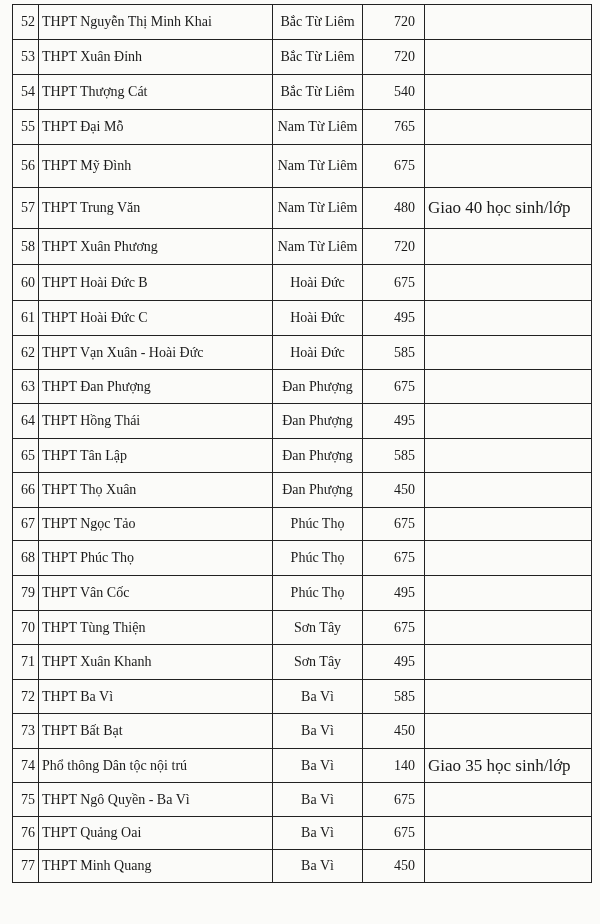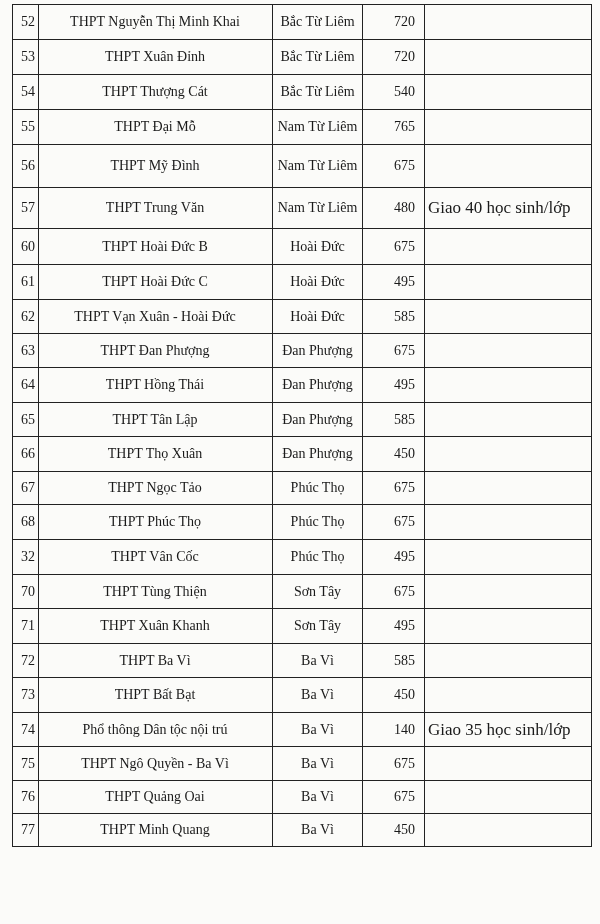--- a/index.html
+++ b/index.html
@@ -18,21 +18,21 @@
   }
   .tbl td {
     border: 1.6px solid #222;
     padding: 0 4px;
     font-size: 14px;
     white-space: nowrap;
     overflow: hidden;
     vertical-align: middle;
   }
   .tbl td.stt { text-align: right; padding-right: 3px; padding-left: 2px; }
-  .tbl td.name { text-align: center; padding-left: 3px; }
+  .tbl td.name { text-align: left; padding-left: 3px; }
   .tbl td.district { text-align: center; padding: 0 0; }
   .tbl td.quota { text-align: right; padding-right: 9px; }
   .tbl td.note { text-align: left; font-size: 17px; padding-left: 3px; vertical-align: middle; }
   col.c1 { width: 26px; }
   col.c2 { width: 234px; }
   col.c3 { width: 90px; }
   col.c4 { width: 62px; }
   col.c5 { width: 167px; }
 </style>
 </head>
@@ -84,20 +84,27 @@
           <td class="note"></td>
         </tr>
         <tr style="height: 41px;">
           <td class="stt">57</td>
           <td class="name">THPT Trung Văn</td>
           <td class="district">Nam Từ Liêm</td>
           <td class="quota">480</td>
           <td class="note">Giao 40 học sinh/lớp</td>
         </tr>
         <tr style="height: 36px;">
+          <td class="stt">58</td>
+          <td class="name">THPT Xuân Phương</td>
+          <td class="district">Nam Từ Liêm</td>
+          <td class="quota">720</td>
+          <td class="note"></td>
+        </tr>
+        <tr style="height: 36px;">
           <td class="stt">60</td>
           <td class="name">THPT Hoài Đức B</td>
           <td class="district">Hoài Đức</td>
           <td class="quota">675</td>
           <td class="note"></td>
         </tr>
         <tr style="height: 35px; margin-top: 7px;">
           <td class="stt">61</td>
           <td class="name">THPT Hoài Đức C</td>
           <td class="district">Hoài Đức</td>
@@ -147,21 +154,21 @@
           <td class="note"></td>
         </tr>
         <tr style="height: 35px;">
           <td class="stt">68</td>
           <td class="name">THPT Phúc Thọ</td>
           <td class="district">Phúc Thọ</td>
           <td class="quota">675</td>
           <td class="note"></td>
         </tr>
         <tr style="height: 35px;">
-          <td class="stt">32</td>
+          <td class="stt">79</td>
           <td class="name">THPT Vân Cốc</td>
           <td class="district">Phúc Thọ</td>
           <td class="quota">495</td>
           <td class="note"></td>
         </tr>
         <tr style="height: 34px;">
           <td class="stt">70</td>
           <td class="name">THPT Tùng Thiện</td>
           <td class="district">Sơn Tây</td>
           <td class="quota">675</td>

